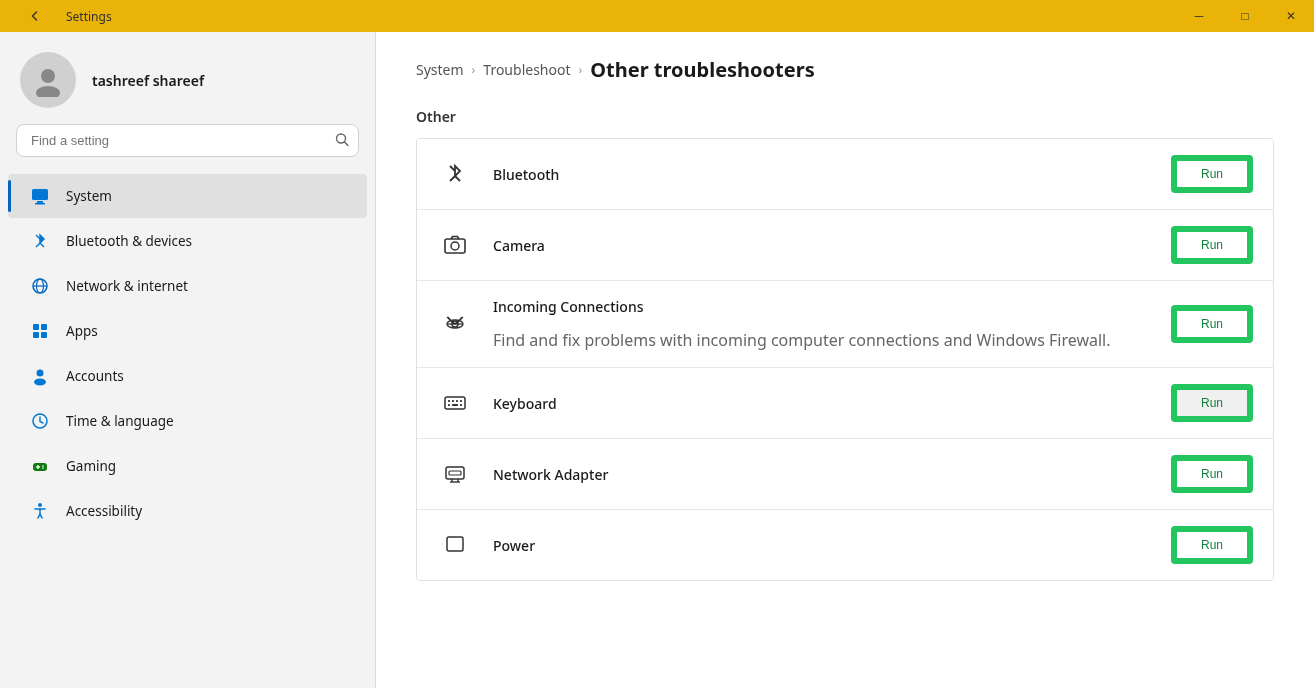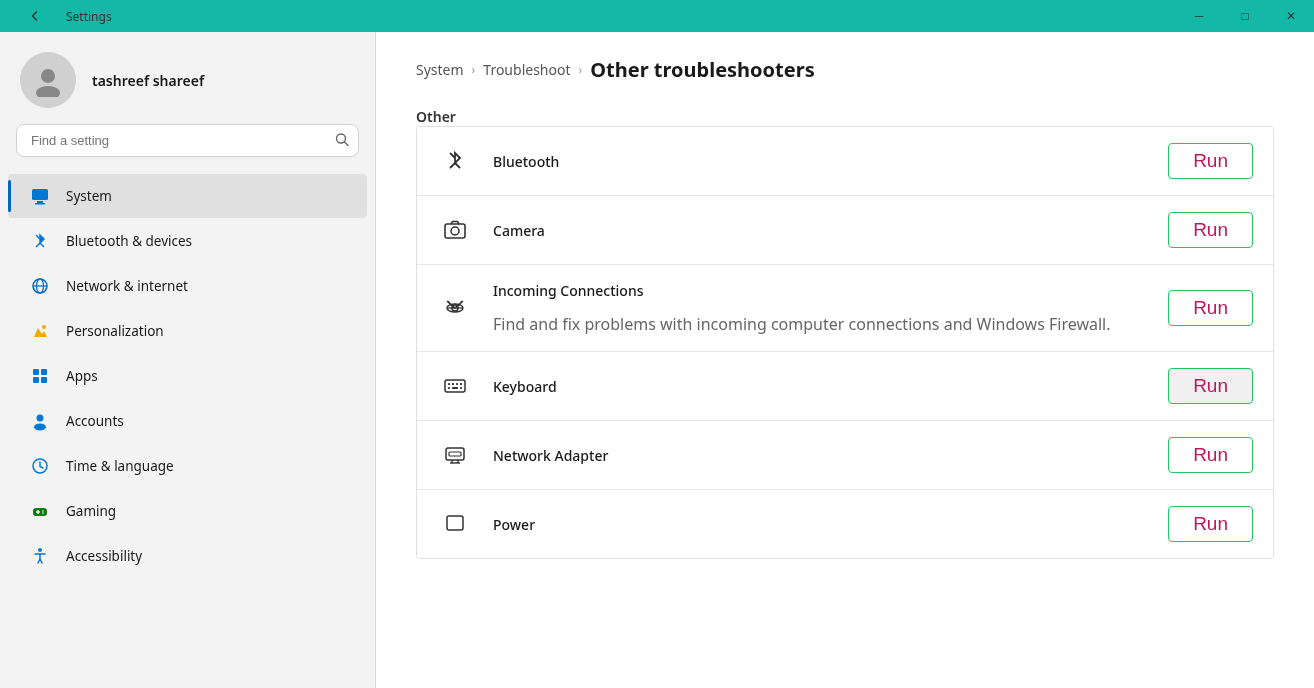--- a/index.html
+++ b/index.html
@@ -11,21 +11,21 @@
       overflow: hidden;
       display: flex;
       flex-direction: column;
     }
 
     
     .titlebar {
       display: flex;
       align-items: center;
       justify-content: space-between;
-      background: #14b8a6;
+      background: #eab308;
       height: 32px;
       padding: 0 0 0 12px;
       flex-shrink: 0;
     }
     .titlebar-left {
       display: flex;
       align-items: center;
       gap: 8px;
     }
     .titlebar-title {
@@ -184,20 +184,21 @@
       font-size: 20px;
       font-weight: 700;
       color: #1a1a1a;
     }
 
     
     .section-heading {
       font-size: 14px;
       font-weight: 600;
       color: #333;
+      margin-bottom: 12px;
     }
 
     
     .troubleshooter-list {
       border: 1px solid #e0e0e0;
       border-radius: 4px;
       overflow: hidden;
     }
 
     .ts-item {
@@ -227,25 +228,25 @@
       font-weight: 500;
       color: #1a1a1a;
     }
     .ts-desc {
       font-size: 16px;
       color: #666;
       margin-top: 13px;
     }
     .run-btn {
       padding: 6px 24px;
-      border: 1px solid #22c55e;
+      border: 6px solid #22c55e;
       border-radius: 4px;
       background: white;
-      font-size: 19px;
-      color: #be185d;
+      font-size: 12px;
+      color: #15803d;
       cursor: pointer;
       white-space: nowrap;
       min-width: 80px;
     }
     .run-btn.active-hover {
       background: #f0f0f0;
     }
 
     
     ::-webkit-scrollbar { width: 6px; }
@@ -324,29 +325,20 @@
         <div class="nav-icon">
           <svg width="20" height="20" viewBox="0 0 20 20" fill="none">
             <circle cx="10" cy="10" r="7" stroke="#0067c0" stroke-width="1.5" fill="none"></circle>
             <ellipse cx="10" cy="10" rx="3.5" ry="7" stroke="#0067c0" stroke-width="1.2" fill="none"></ellipse>
             <line x1="3" y1="10" x2="17" y2="10" stroke="#0067c0" stroke-width="1.2"></line>
           </svg>
         </div>
         <span>Network &amp; internet</span>
       </div>
 
-      <div class="nav-item">
-        <div class="nav-icon">
-          <svg width="20" height="20" viewBox="0 0 20 20" fill="none">
-            <path d="M4 16L8 7L12 13L14 10L17 16H4Z" fill="#f4a900"></path>
-            <circle cx="14" cy="6" r="2" fill="#f4a900"></circle>
-          </svg>
-        </div>
-        <span>Personalization</span>
-      </div>
 
       <div class="nav-item">
         <div class="nav-icon">
           <svg width="20" height="20" viewBox="0 0 20 20" fill="none">
             <rect x="3" y="3" width="6" height="6" rx="1" fill="#0078d4"></rect>
             <rect x="11" y="3" width="6" height="6" rx="1" fill="#0078d4"></rect>
             <rect x="3" y="11" width="6" height="6" rx="1" fill="#0078d4"></rect>
             <rect x="11" y="11" width="6" height="6" rx="1" fill="#0078d4"></rect>
           </svg>
         </div>

